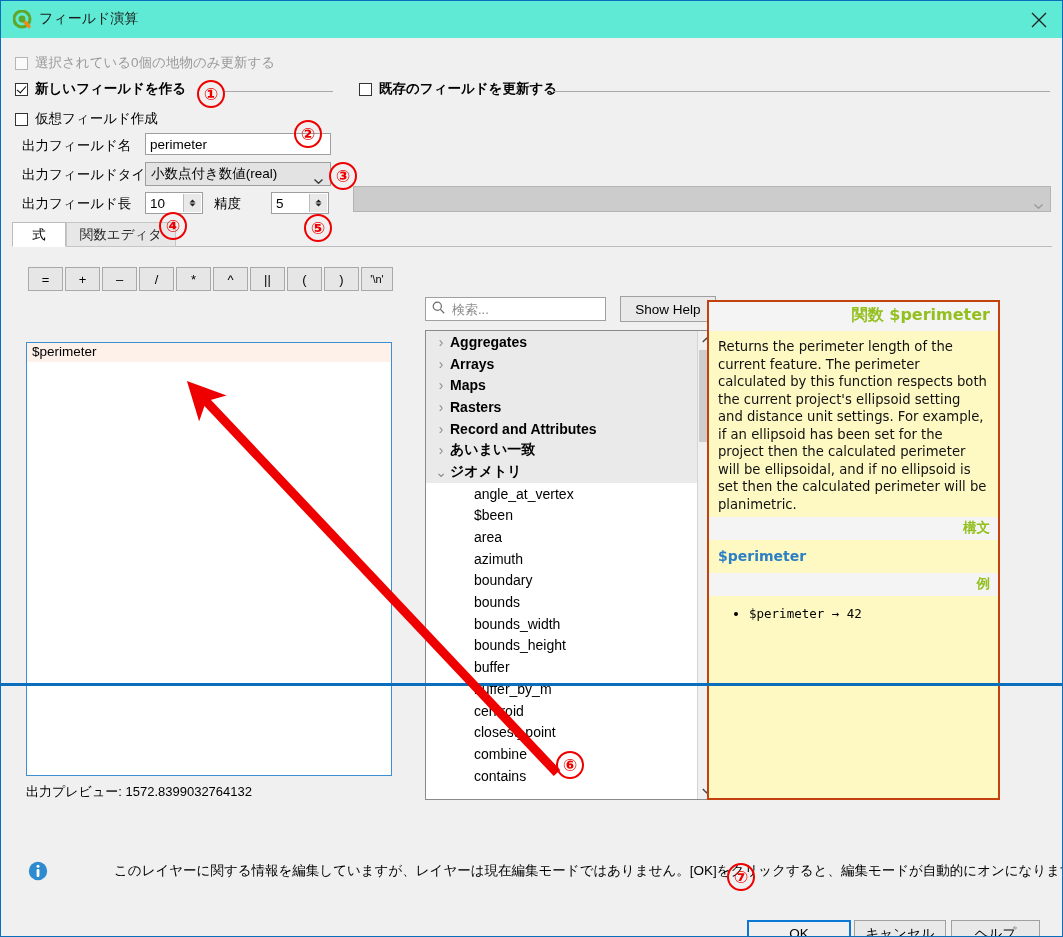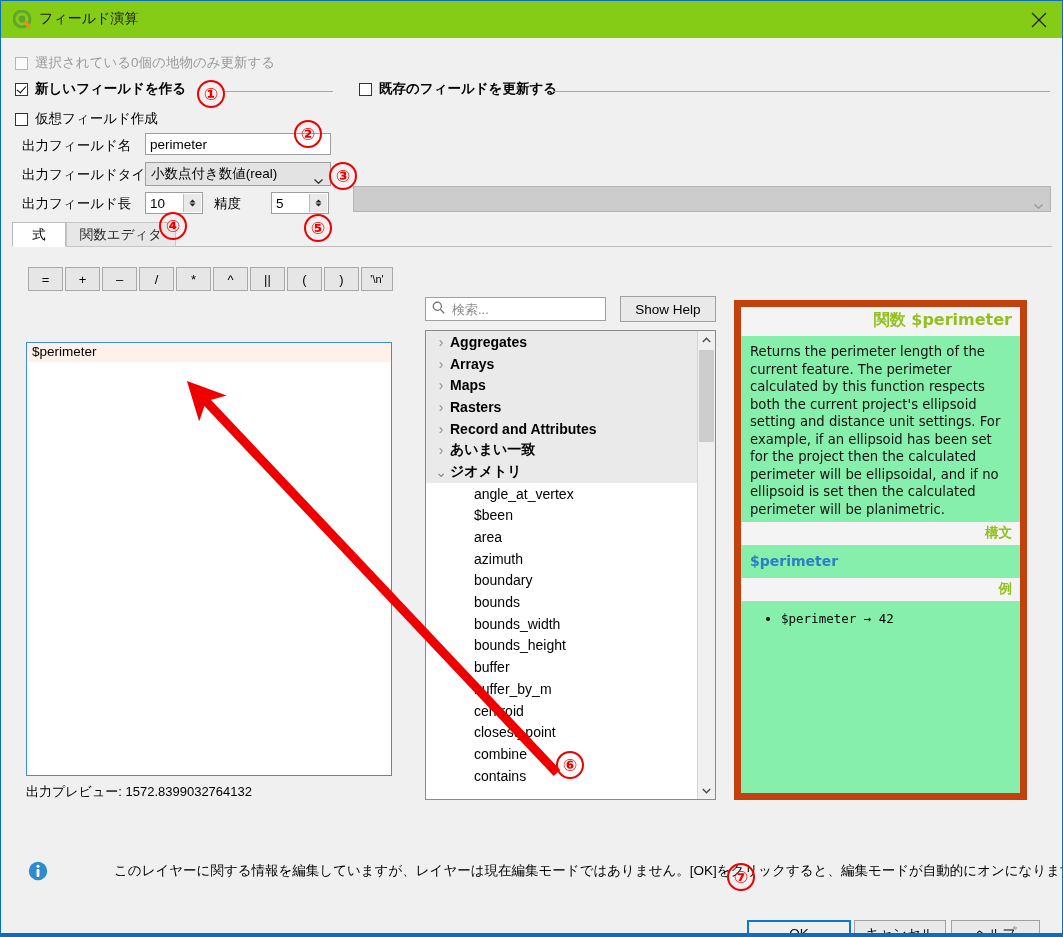--- a/index.html
+++ b/index.html
@@ -18,21 +18,21 @@
     background: #f0f0f0;
     overflow: hidden;
     box-sizing: border-box;
     border: 1px solid #0a6ebd;
   }
 
   
   #titlebar {
     position: absolute; left: 0; top: 0;
     width: 1061px; height: 37px;
-    background: #84cc16;
+    background: #5eead4;
     border-bottom: 1px solid #dcdcdc;
   }
   #title-icon {
     position: absolute; left: 12px; top: 9px;
     width: 19px; height: 19px;
   }
   #title-text {
     position: absolute; left: 38px; top: 9px;
     font-size: 14px; color: #1a1a1a;
     white-space: nowrap;
@@ -41,21 +41,21 @@
     position: absolute; right: 0; top: 0;
     width: 46px; height: 37px;
     display: flex; align-items: center; justify-content: center;
     cursor: pointer;
   }
   #close-btn svg { display:block; }
 
   
   #content {
     position: absolute; left: 0; top: 37px;
-    width: 1061px; height: 898px;
+    width: 1061px; height: 648px;
     background: #f0f0f0;
   }
 
   .chk {
     position: absolute;
     display: flex; align-items: center;
     white-space: nowrap;
   }
   .chk .box {
     width: 13px; height: 13px;
@@ -270,23 +270,23 @@
   #tree-scroll .sbtn.bot { bottom:0; }
   #tree-thumb {
     position:absolute; left:1px; top:19px;
     width:15px; height:92px;
     background:#cdcdcd;
     cursor:pointer;
   }
 
   
   #help {
-    position:absolute; left:733px; top:262px;
+    position:absolute; left:706px; top:262px;
     width: 293px; height: 500px;
-    background:#86efac; border:7px solid #c2410c;
+    background:#fef9c3; border:2px solid #c2410c;
     box-sizing:border-box;
     overflow:hidden;
     font-family: "DejaVu Sans", sans-serif;
   }
   .help-head {
     background:#f4f4f4;
     text-align:right;
     padding: 3px 8px 5px 8px;
     font-size: 16px;
     font-weight:bold;

